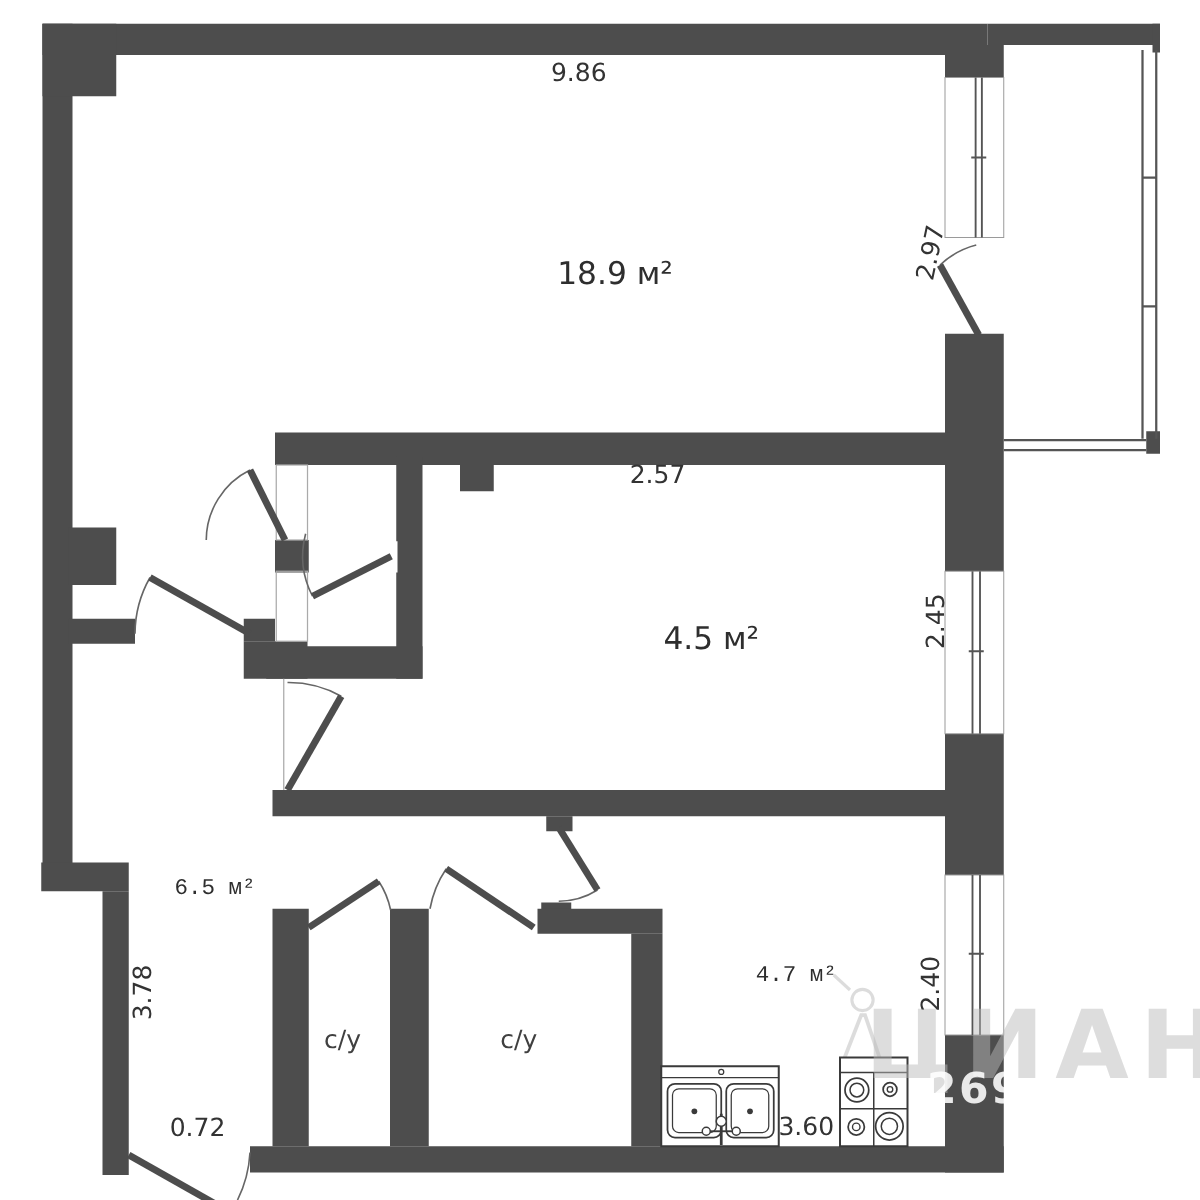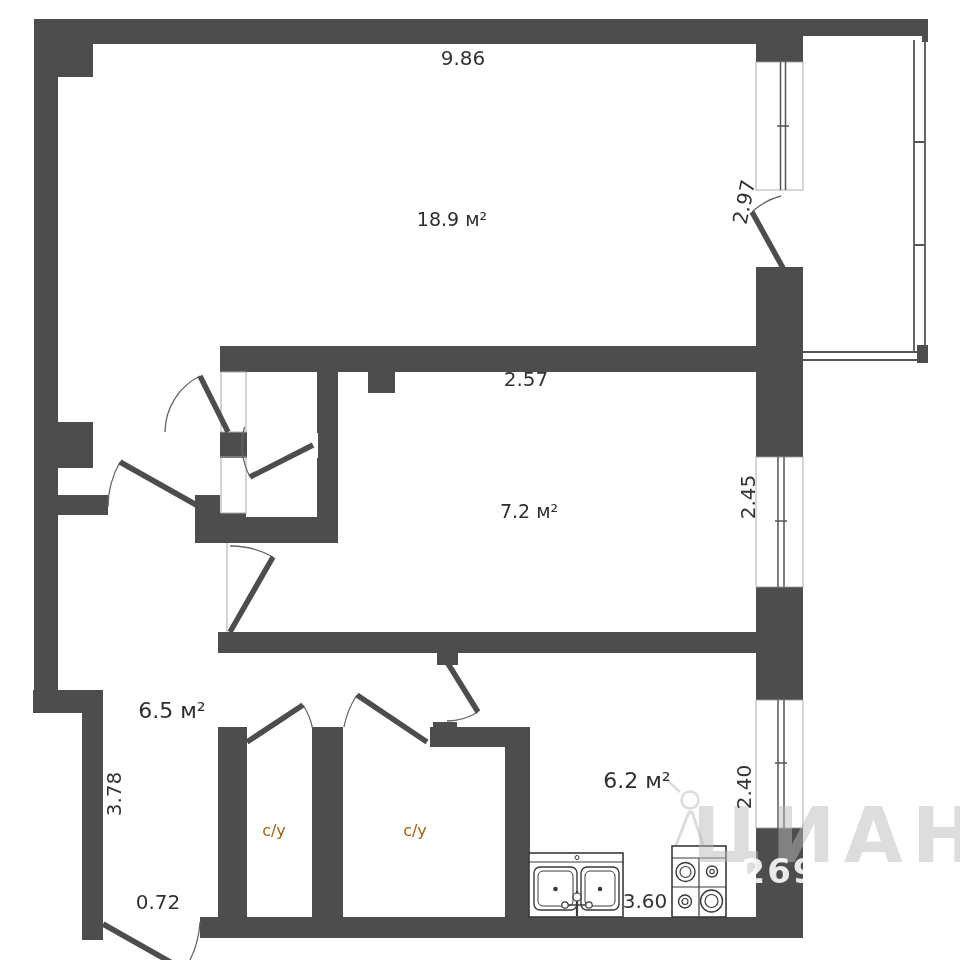--- a/index.html
+++ b/index.html
@@ -13,24 +13,24 @@
   .plan{
     position:relative;width:960px;height:960px;
     background:var(--background);overflow:hidden;
     font-family:"DejaVu Sans","Liberation Sans",sans-serif;
   }
   .plan svg{position:absolute;left:0;top:0;}
   .lbl{
     position:absolute;transform:translate(-50%,-50%);
     color:#2e2e2e;white-space:nowrap;line-height:1;
   }
-  .area{font-size:19px;}
-  .area-sm{font-size:22px;}
+  .area{font-size:25px;margin-left:40px;}
+  .area-sm{font-size:18px;font-family:Liberation Mono, monospace;}
   .dim{font-size:20px;color:#333;}
-  .wc{font-size:16px;color:#a16207;}
+  .wc{font-size:20px;color:#404040;}
   .rot90{transform:translate(-50%,-50%) rotate(-90deg);}
   .rot78{transform:translate(-50%,-50%) rotate(-78deg);}
   .wm-brand{
     position:absolute;left:692px;top:798px;
     font-size:76px;font-weight:bold;letter-spacing:9px;
     color:var(--watermark-gray);opacity:.48;line-height:1;
   }
   .wm-num{
     position:absolute;left:780px;top:871px;
     transform:translate(-50%,-50%);
@@ -159,23 +159,23 @@
       <circle cx="685" cy="901.5" r="3" stroke-width="1.1"></circle>
       <circle cx="711.5" cy="901" r="11" stroke-width="1.4"></circle>
       <circle cx="711.5" cy="901" r="6.5" stroke-width="1.2"></circle>
     </g>
   </svg>
 
   <div class="wm-brand">ЦИАН</div>
   <div class="wm-num">269</div>
 
   <div class="lbl area" style="left:452px;top:219px">18.9 м²</div>
-  <div class="lbl area" style="left:529px;top:511px">7.2 м²</div>
+  <div class="lbl area" style="left:529px;top:511px">4.5 м²</div>
   <div class="lbl area-sm" style="left:172px;top:711px">6.5 м²</div>
-  <div class="lbl area-sm" style="left:637px;top:781px">6.2 м²</div>
+  <div class="lbl area-sm" style="left:637px;top:781px">4.7 м²</div>
   <div class="lbl wc" style="left:274px;top:831px">с/у</div>
   <div class="lbl wc" style="left:415px;top:831px">с/у</div>
 
   <div class="lbl dim" style="left:463px;top:58px">9.86</div>
   <div class="lbl dim rot78" style="left:744px;top:202px">2.97</div>
   <div class="lbl dim" style="left:526px;top:379px">2.57</div>
   <div class="lbl dim rot90" style="left:748px;top:497px">2.45</div>
   <div class="lbl dim rot90" style="left:114px;top:794px">3.78</div>
   <div class="lbl dim" style="left:158px;top:902px">0.72</div>
   <div class="lbl dim" style="left:645px;top:901px">3.60</div>

